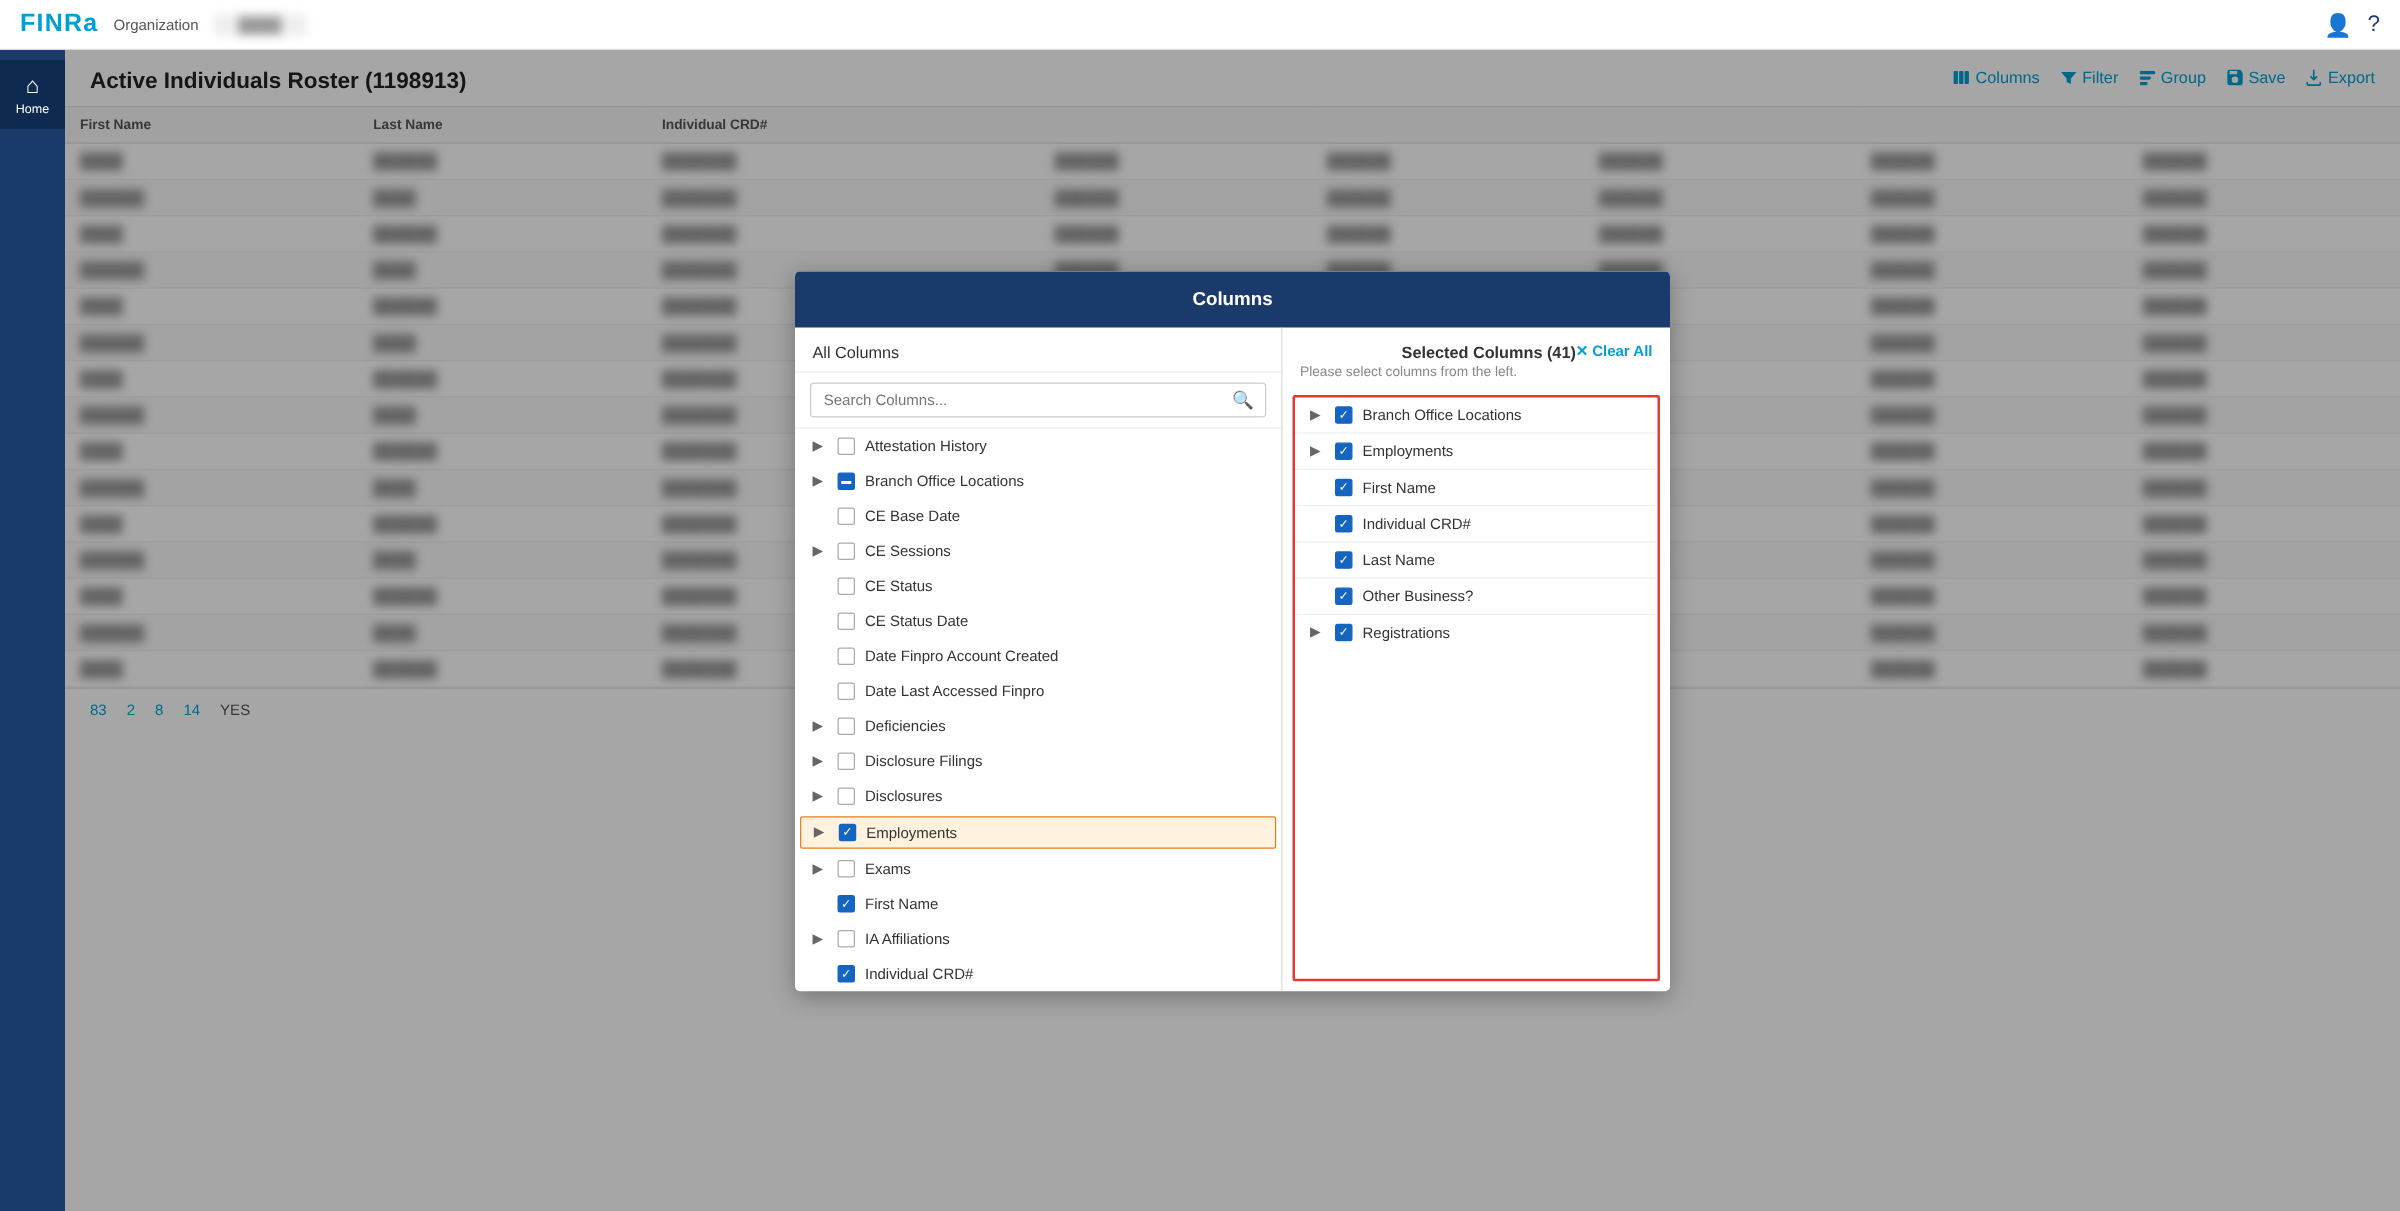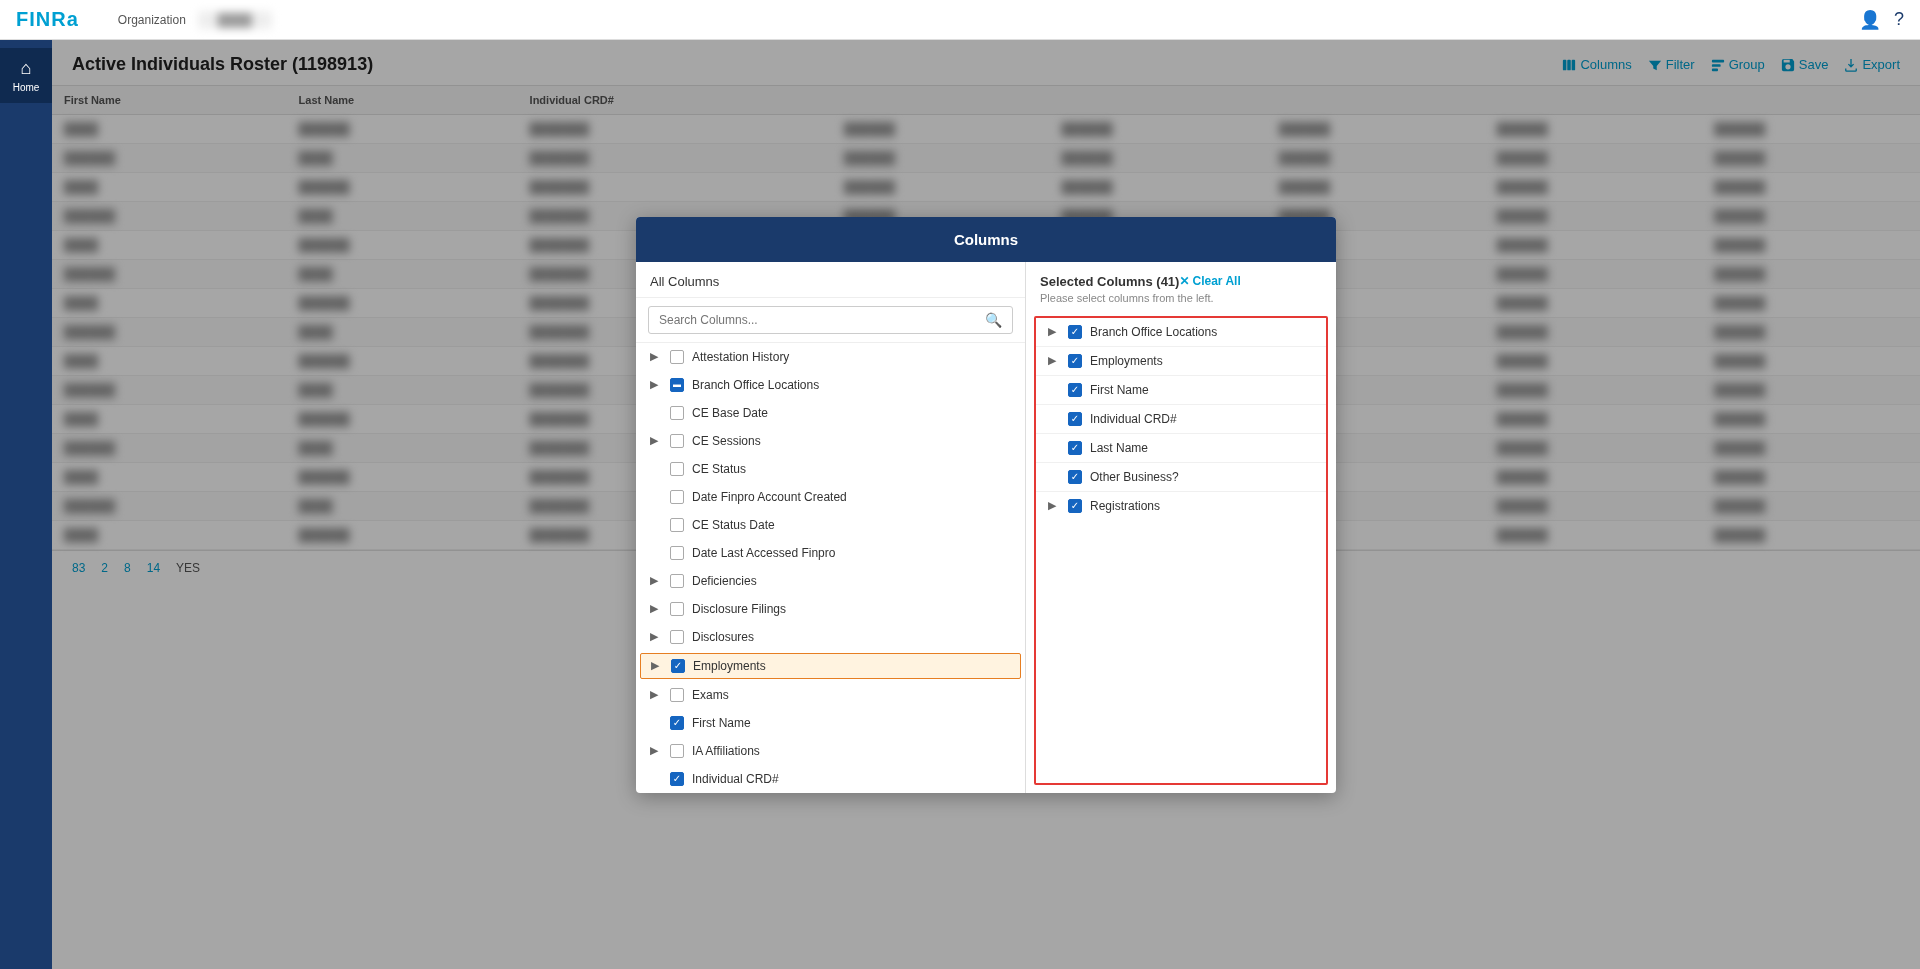--- a/index.html
+++ b/index.html
@@ -18,21 +18,21 @@
       top: 0; left: 0; right: 0;
       z-index: 100;
     }
     .finra-logo {
       font-weight: bold;
       font-size: 20px;
       color: #1a3a6b;
       letter-spacing: 1px;
     }
     .finra-logo span { color: #00a0d2; }
-    .org-label { color: #555; font-size: 12px; margin-left: 27px; }
+    .org-label { color: #555; font-size: 12px; }
     .org-value { color: #aaa; font-size: 12px; background: #eee; padding: 2px 20px; border-radius: 2px; }
     .nav-icons { margin-left: auto; display: flex; gap: 12px; }
     .nav-icon { color: #1a3a6b; font-size: 18px; cursor: pointer; }
 
     
     .sidebar {
       position: fixed;
       top: 40px; left: 0; bottom: 0;
       width: 52px;
       background: #1a3a6b;
@@ -60,21 +60,21 @@
     .main-content {
       position: fixed;
       top: 40px; left: 52px; right: 0; bottom: 0;
       background: #fff;
       overflow: auto;
     }
 
     
     .page-header {
       display: flex;
-      align-items: center;
+      align-items: flex-start;
       justify-content: space-between;
       padding: 14px 20px 10px 20px;
       border-bottom: 1px solid #e0e0e0;
       background: #fff;
     }
     .page-title {
       font-size: 18px;
       font-weight: 600;
       color: #222;
     }
@@ -261,21 +261,21 @@
     }
     .right-panel-header {
       padding: 12px 14px 4px;
     }
     .right-panel-title {
       font-size: 13px;
       font-weight: 600;
       color: #333;
       display: flex;
       align-items: center;
-      justify-content: flex-start;
+      justify-content: flex-end;
     }
     .clear-all-btn {
       color: #00a0d2;
       font-size: 12px;
       cursor: pointer;
       display: flex;
       align-items: center;
       gap: 3px;
     }
     .right-panel-subtitle {
@@ -626,26 +626,26 @@
               <span>CE Sessions</span>
             </div>
             <div class="column-item">
               <span class="expand-arrow"></span>
               <div class="checkbox"></div>
               <span>CE Status</span>
             </div>
             <div class="column-item">
               <span class="expand-arrow"></span>
               <div class="checkbox"></div>
+              <span>CE Status Date</span>
+            </div>
+            <div class="column-item">
+              <span class="expand-arrow"></span>
+              <div class="checkbox"></div>
               <span>Date Finpro Account Created</span>
-            </div>
-            <div class="column-item">
-              <span class="expand-arrow"></span>
-              <div class="checkbox"></div>
-              <span>CE Status Date</span>
             </div>
             <div class="column-item">
               <span class="expand-arrow"></span>
               <div class="checkbox"></div>
               <span>Date Last Accessed Finpro</span>
             </div>
             <div class="column-item">
               <span class="expand-arrow">▶</span>
               <div class="checkbox"></div>
               <span>Deficiencies</span>

